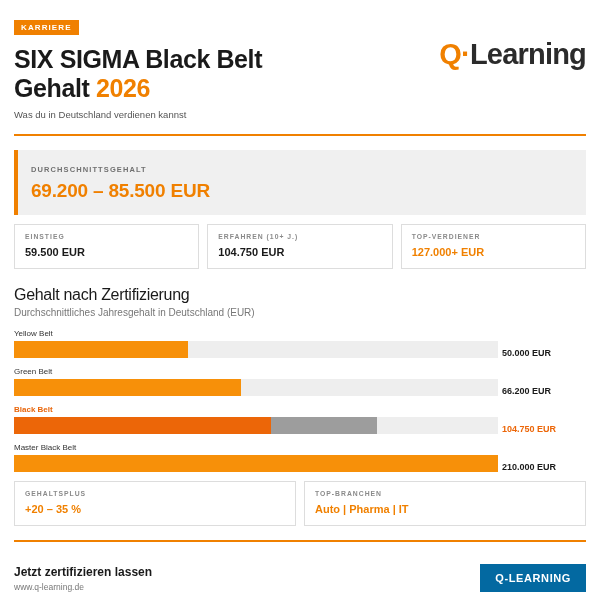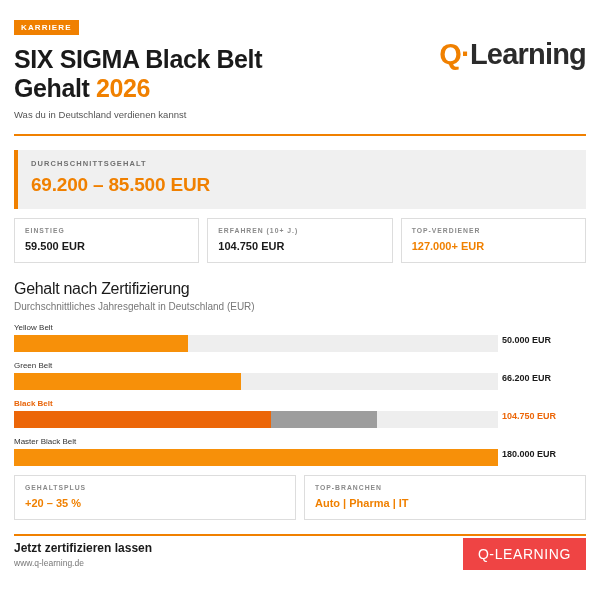--- a/index.html
+++ b/index.html
@@ -63,21 +63,21 @@
     height: 2px;
     background: #f08000;
     margin-top: 14px;
   }
 
   
   .hero {
     margin-top: 14px;
     background: #f0f0f0;
     border-left: 4px solid #f08000;
-    padding: 9px 14px 13px 13px;
+    padding: 15px 14px 13px 13px;
   }
   .hero-label {
     font-size: 7.5px;
     letter-spacing: 1.1px;
     color: #707070;
     font-weight: bold;
     margin-bottom: 6px;
   }
   .hero-value {
     font-size: 19px;
@@ -129,21 +129,21 @@
   .bars { margin-top: 11px; }
   .bar-block { margin-bottom: 9px; }
   .bar-name {
     font-size: 8px;
     color: #333333;
     margin-bottom: 3px;
   }
   .bar-name.highlight { color: #e8650a; font-weight: bold; }
   .bar-line {
     display: flex;
-    align-items: flex-start;
+    align-items: flex-end;
     gap: 4px;
   }
   .track {
     position: relative;
     flex: 1;
     height: 17px;
     background: #eeeeee;
     overflow: hidden;
   }
   .fill {
@@ -172,37 +172,37 @@
   
   .footer-rule {
     height: 2px;
     background: #f08000;
     margin-top: 14px;
   }
   .footer {
     display: flex;
     align-items: center;
     justify-content: space-between;
-    margin-top: 2px;
+    margin-top: 22px;
   }
   .footer-cta {
     font-size: 12px;
     font-weight: bold;
     color: #1a1a1a;
   }
   .footer-url {
     margin-top: 3px;
     font-size: 8.5px;
     color: #777777;
   }
   .footer-btn {
-    background: #ef4444;
+    background: #0369a1;
     color: #ffffff;
-    font-size: 14px;
-    font-weight: normal;
+    font-size: 11px;
+    font-weight: bold;
     letter-spacing: 0.6px;
     padding: 8px 15px;
     border: none;
     cursor: pointer;
   }
 </style>
 </head>
 <body>
 
 <div class="page">
@@ -276,21 +276,21 @@
         <div class="bar-value highlight">104.750 EUR</div>
       </div>
     </div>
 
     <div class="bar-block">
       <div class="bar-name">Master Black Belt</div>
       <div class="bar-line">
         <div class="track">
           <div class="fill" style="width:100%"></div>
         </div>
-        <div class="bar-value">180.000 EUR</div>
+        <div class="bar-value">210.000 EUR</div>
       </div>
     </div>
 
   </div>
 
   <div class="foot-stats">
     <div class="stat">
       <div class="stat-label">GEHALTSPLUS</div>
       <div class="stat-value accent">+20 – 35 %</div>
     </div>

